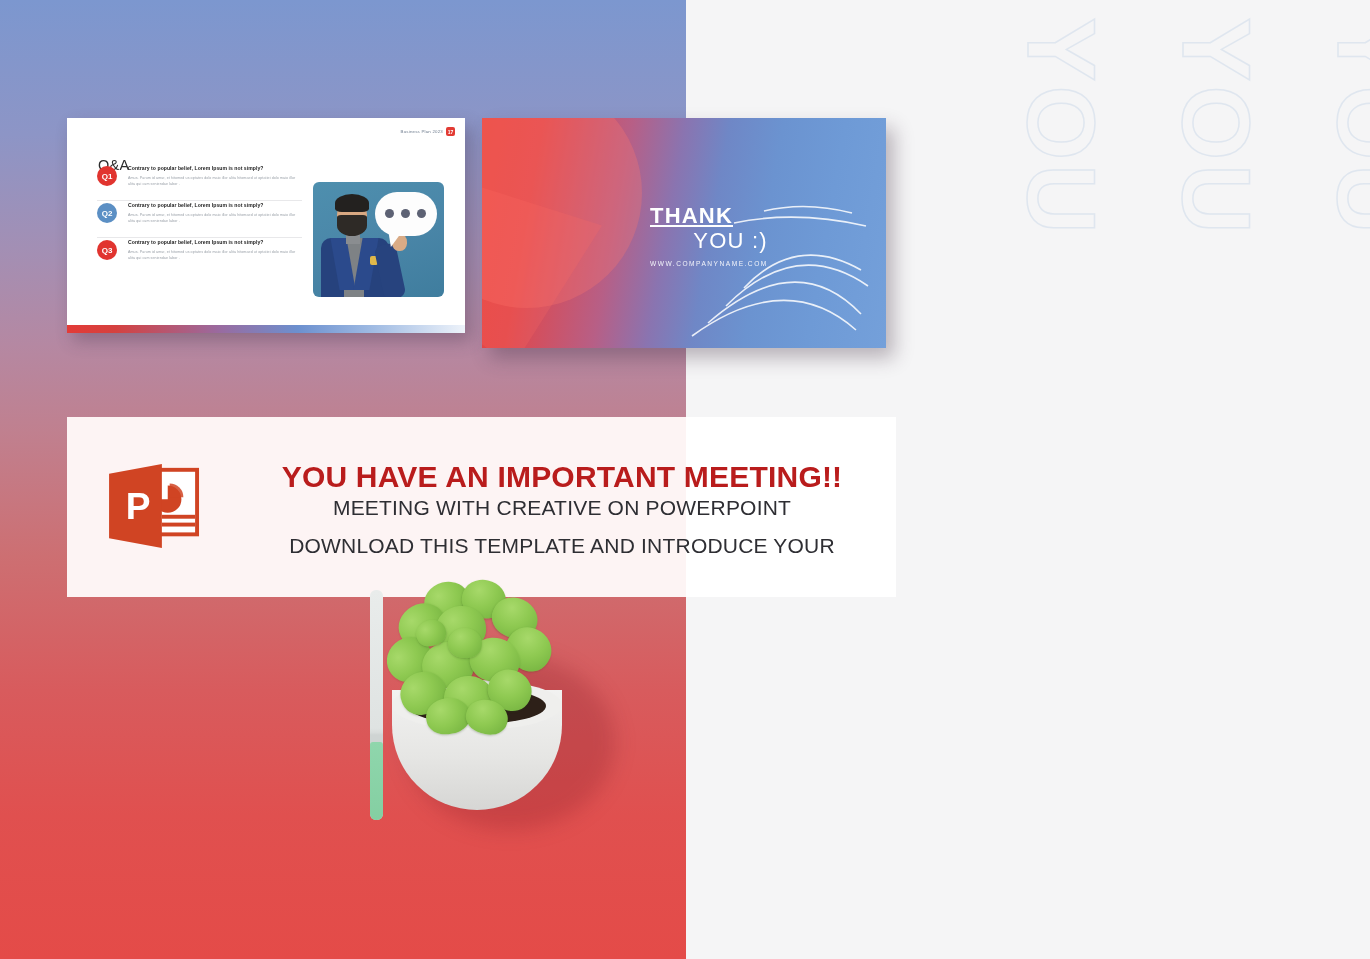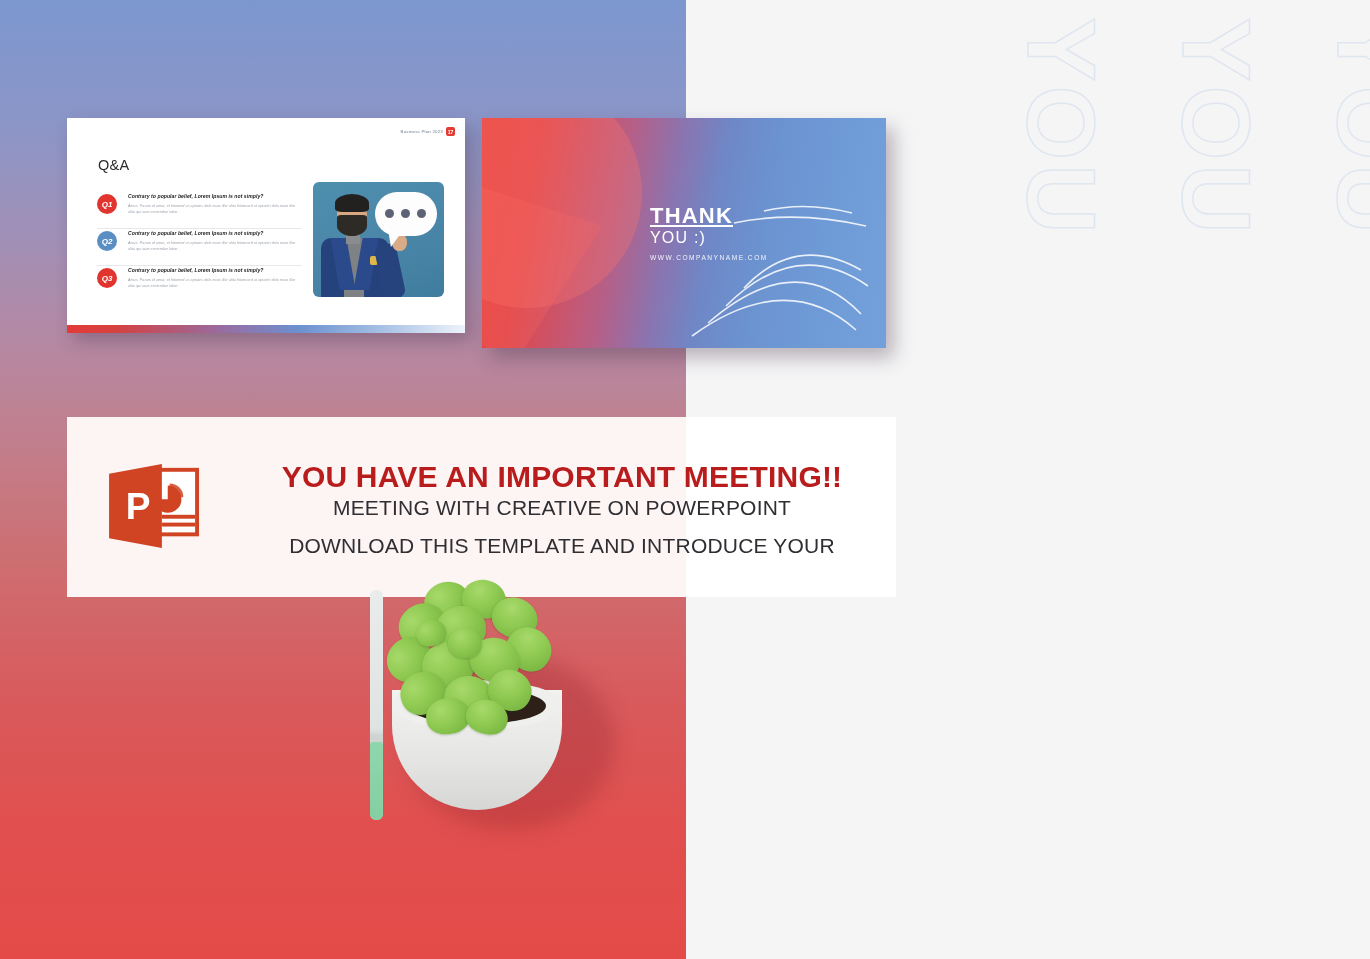--- a/index.html
+++ b/index.html
@@ -68,21 +68,21 @@
   }
   .qa-badge{
     width:9px;height:9px;border-radius:2px;background:#e23b34;
     color:#fff;font-size:5px;font-weight:bold;
     display:flex;align-items:center;justify-content:center;
   }
   .qa-title{
     position:absolute;left:31px;top:39px;
     font-size:14.5px;color:#2b2b2b;letter-spacing:.3px;
   }
-  .qa-list{position:absolute;left:30px;top:74px;width:205px;font-style:italic;}
+  .qa-list{position:absolute;left:30px;top:46px;width:205px;}
   .qa-row{position:relative;height:33px;margin-bottom:3px;}
   .qa-row + .qa-row{border-top:.6px solid #e8e8ea;padding-top:0;}
   .qa-circle{
     position:absolute;left:0;top:2px;width:20px;height:20px;border-radius:50%;
     color:#fff;font-size:8px;font-weight:bold;
     display:flex;align-items:center;justify-content:center;
   }
   .qa-circle.red{background:#e1342f;}
   .qa-circle.blue{background:#5b8fc4;}
   .qa-q{
@@ -171,21 +171,21 @@
   }
   .ty-blob2{
     position:absolute;left:-30px;top:60px;width:150px;height:190px;
     background:rgba(255,110,100,.22);
     clip-path:polygon(0 0,100% 25%,40% 100%,0 75%);
   }
   .ty-text{
     position:absolute;left:168px;top:86px;color:#fff;
   }
   .ty-l1{font-size:22px;font-weight:bold;letter-spacing:1.2px;line-height:1.12;text-decoration:underline;}
-  .ty-l2{font-size:16px;font-weight:normal;letter-spacing:1.2px;line-height:1.12;}
+  .ty-l2{font-size:22px;font-weight:normal;letter-spacing:1.2px;line-height:1.12;text-align:right;}
   .ty-url{
     margin-top:7px;font-size:6.6px;letter-spacing:1.5px;color:#f2f4fa;
   }
   .arcs{position:absolute;right:0;top:0;width:230px;height:230px;}
 
   
   .banner{
     position:absolute;left:67px;top:417px;width:829px;height:180px;
     background:#fdf4f4;
   }

